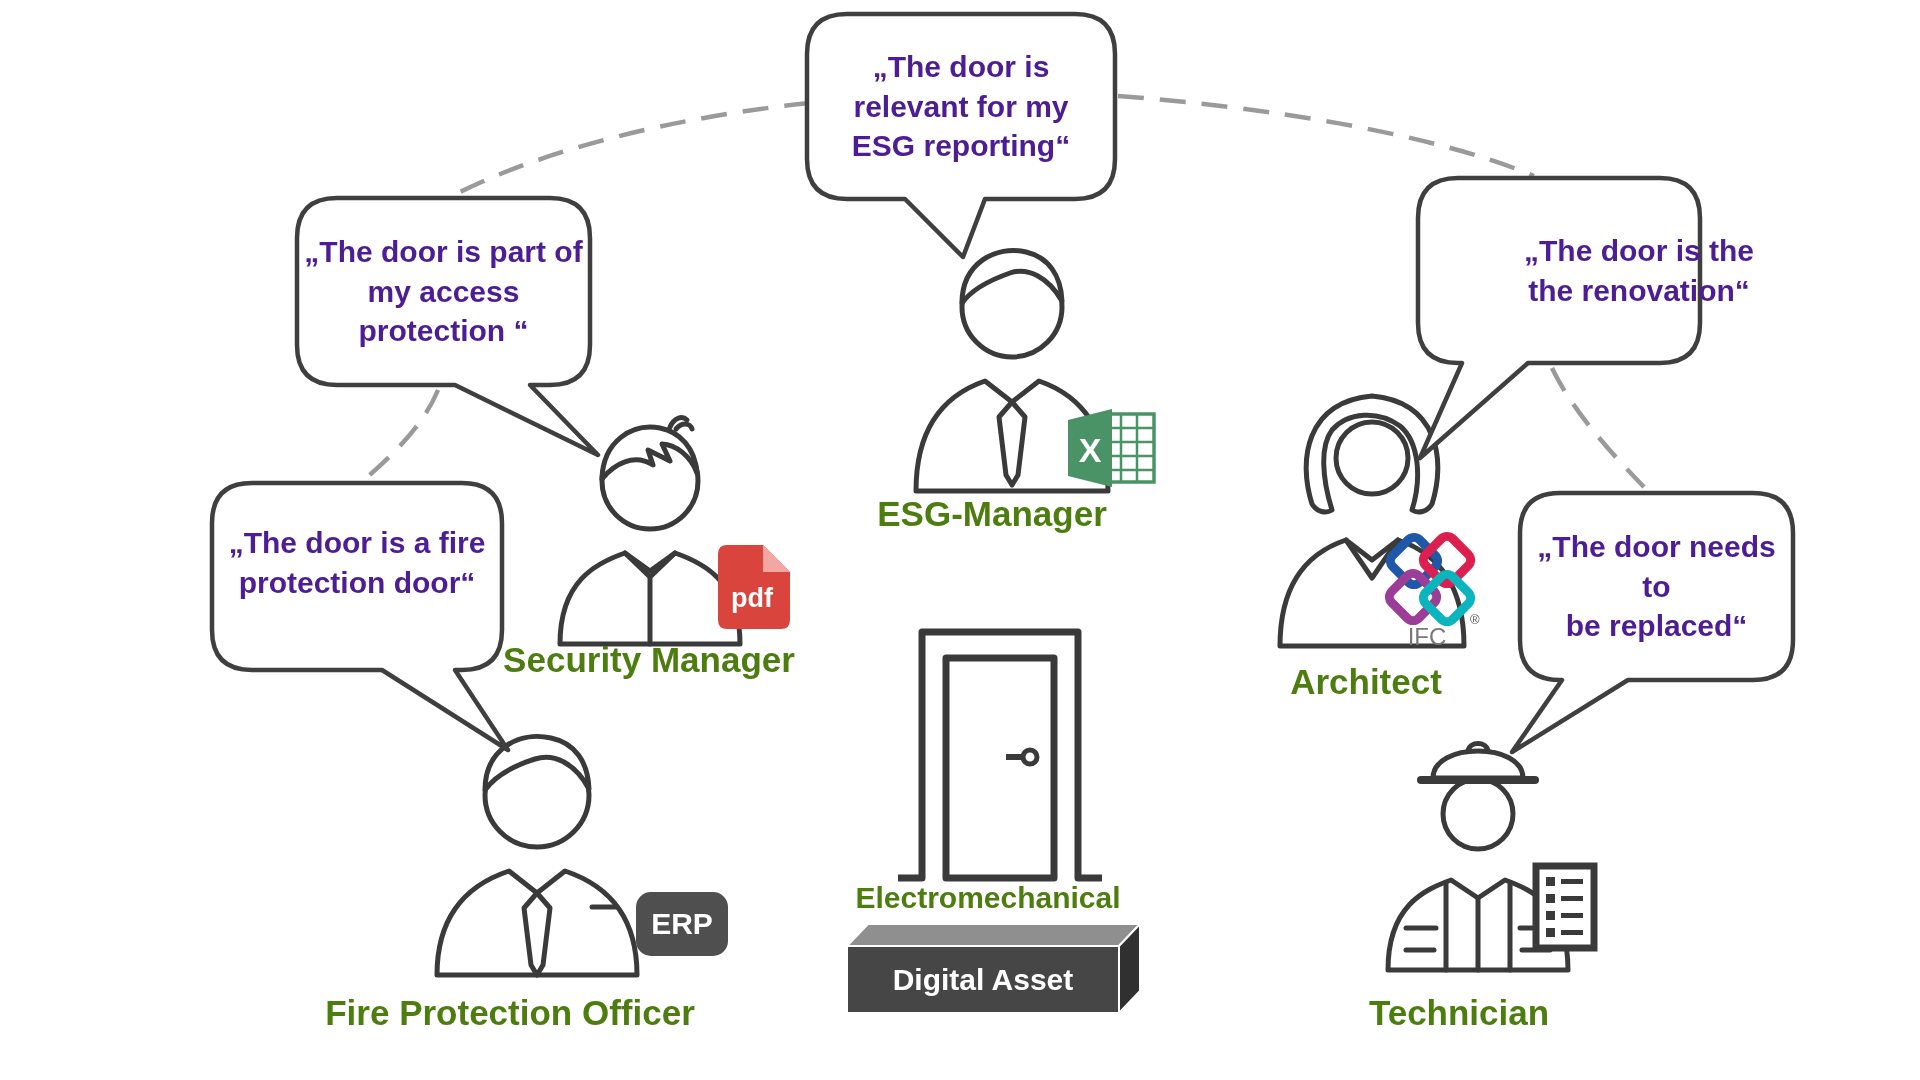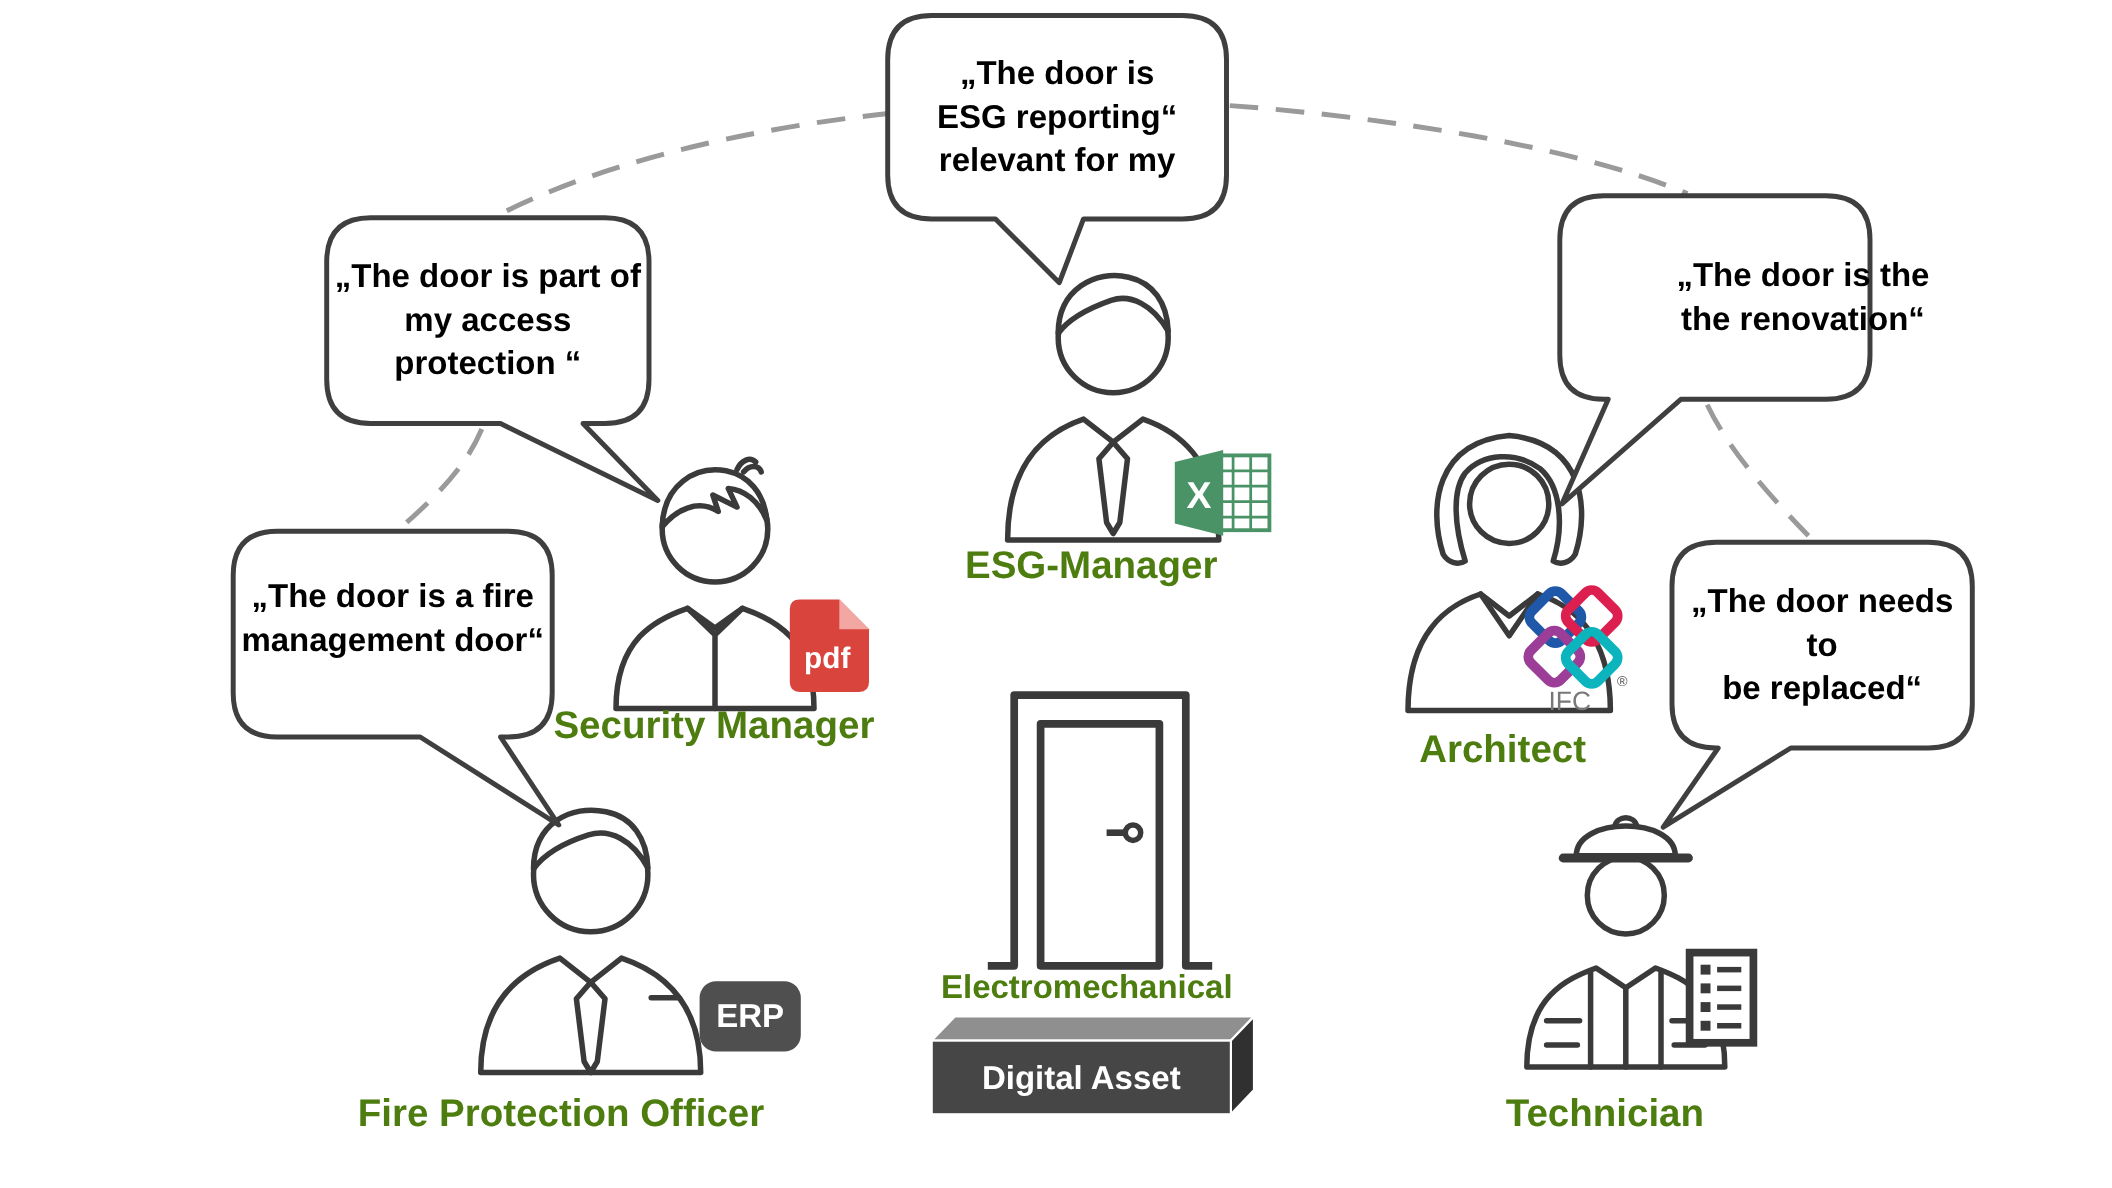--- a/index.html
+++ b/index.html
@@ -4,21 +4,21 @@
 <style>
   html,body{margin:0;padding:0;background:#ffffff;}
   body{width:1920px;height:1080px;position:relative;overflow:hidden;
        font-family:"Liberation Sans", sans-serif;}
   .canvas{position:absolute;inset:0;width:1920px;height:1080px;}
   svg{position:absolute;left:0;top:0;}
   .label{position:absolute;transform:translateX(-50%);font-weight:700;
          font-size:35px;color:#4d7c0f;white-space:nowrap;}
   .bubble-text{position:absolute;display:flex;flex-direction:column;
          align-items:center;justify-content:center;text-align:center;
-         font-weight:700;font-size:30px;color:#000000;line-height:1.32;}
+         font-weight:700;font-size:30px;color:#4c1d95;line-height:1.32;}
   .bubble-text span{display:block;}
 </style>
 </head>
 <body>
 
 <div class="canvas">
 
 <svg width="1920" height="1080" viewBox="0 0 1920 1080">
 
   <g fill="none" stroke="#9a9a9a" stroke-width="4.5" stroke-dasharray="26 16">
@@ -129,31 +129,31 @@
     <path d="M 847,14 L 1075,14 Q 1115,14 1115,54 L 1115,159 Q 1115,199 1075,199 L 985,199 L 963,257 L 905,199 L 847,199 Q 807,199 807,159 L 807,54 Q 807,14 847,14 Z"></path>
     <path d="M 337,198 L 550,198 Q 590,198 590,238 L 590,345 Q 590,385 550,385 L 530,385 L 598,455 L 455,385 L 337,385 Q 297,385 297,345 L 297,238 Q 297,198 337,198 Z"></path>
     <path d="M 252,483 L 462,483 Q 502,483 502,523 L 502,630 Q 502,670 462,670 L 455,670 L 508,750 L 382,670 L 252,670 Q 212,670 212,630 L 212,523 Q 212,483 252,483 Z"></path>
     <path d="M 1458,178 L 1660,178 Q 1700,178 1700,218 L 1700,323 Q 1700,363 1660,363 L 1528,363 L 1420,458 L 1462,363 L 1458,363 Q 1418,363 1418,323 L 1418,218 Q 1418,178 1458,178 Z"></path>
     <path d="M 1560,493 L 1753,493 Q 1793,493 1793,533 L 1793,640 Q 1793,680 1753,680 L 1628,680 L 1512,752 L 1562,680 L 1560,680 Q 1520,680 1520,640 L 1520,533 Q 1520,493 1560,493 Z"></path>
   </g>
 </svg>
 
 <div class="bubble-text" style="left:807px;top:14px;width:308px;height:185px;">
   <span>„The door is</span>
+  <span>relevant for my</span>
   <span>ESG reporting“</span>
-  <span>relevant for my</span>
 </div>
 <div class="bubble-text" style="left:297px;top:198px;width:293px;height:187px;">
   <span>„The door is part of</span>
   <span>my access</span>
   <span>protection “</span>
 </div>
 <div class="bubble-text" style="left:212px;top:483px;width:290px;height:187px;padding-bottom:28px;box-sizing:border-box;">
   <span>„The door is a fire</span>
-  <span>management door“</span>
+  <span>protection door“</span>
 </div>
 <div class="bubble-text" style="left:1498px;top:178px;width:282px;height:185px;align-items:center;">
   <span>„The door is the</span>
   <span>the renovation“</span>
 </div>
 <div class="bubble-text" style="left:1520px;top:493px;width:273px;height:187px;">
   <span>„The door needs to</span>
   <span>be replaced“</span>
 </div>
 

